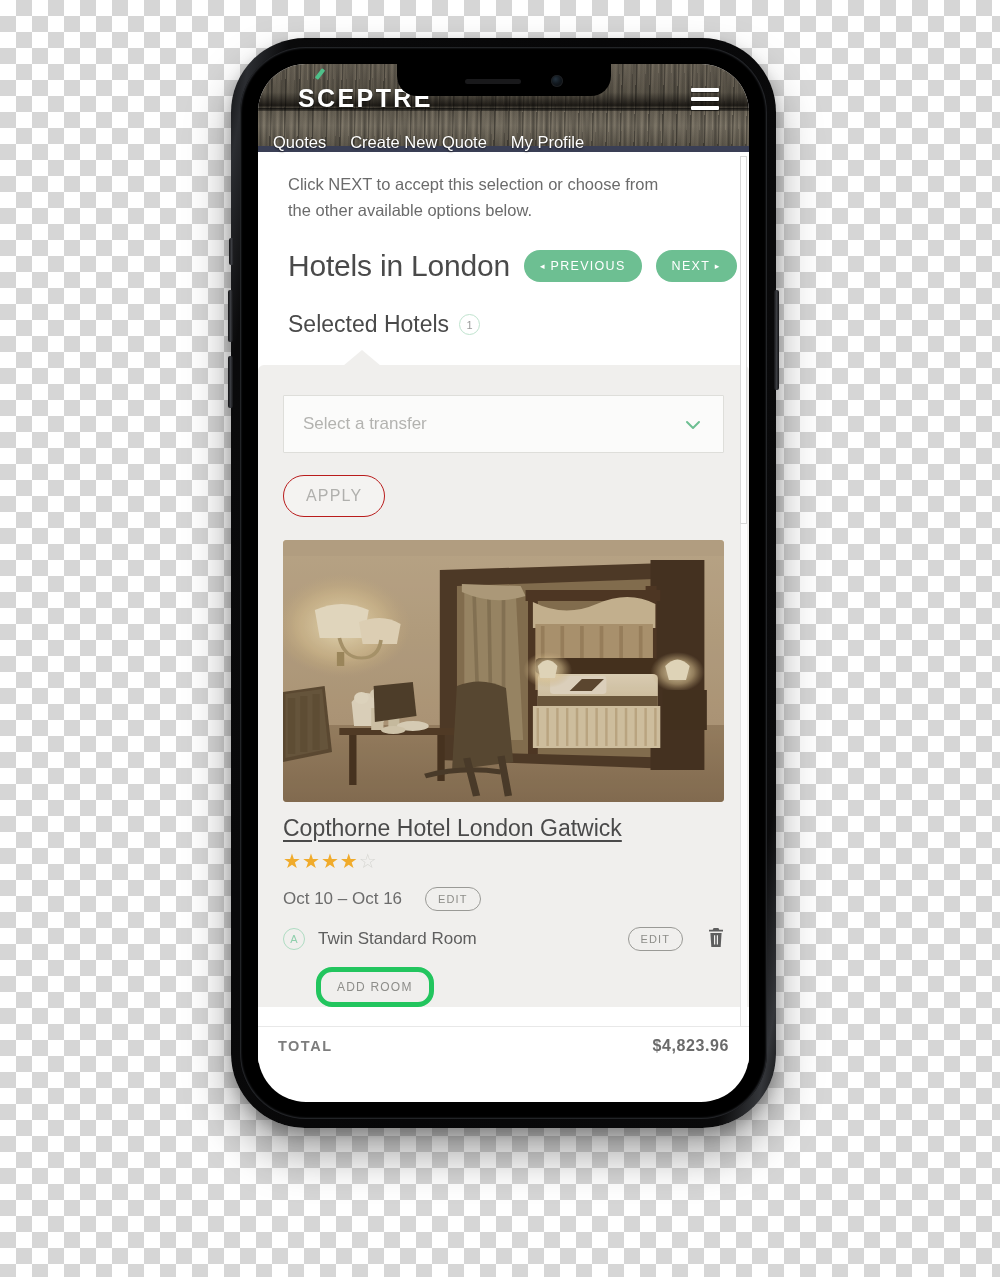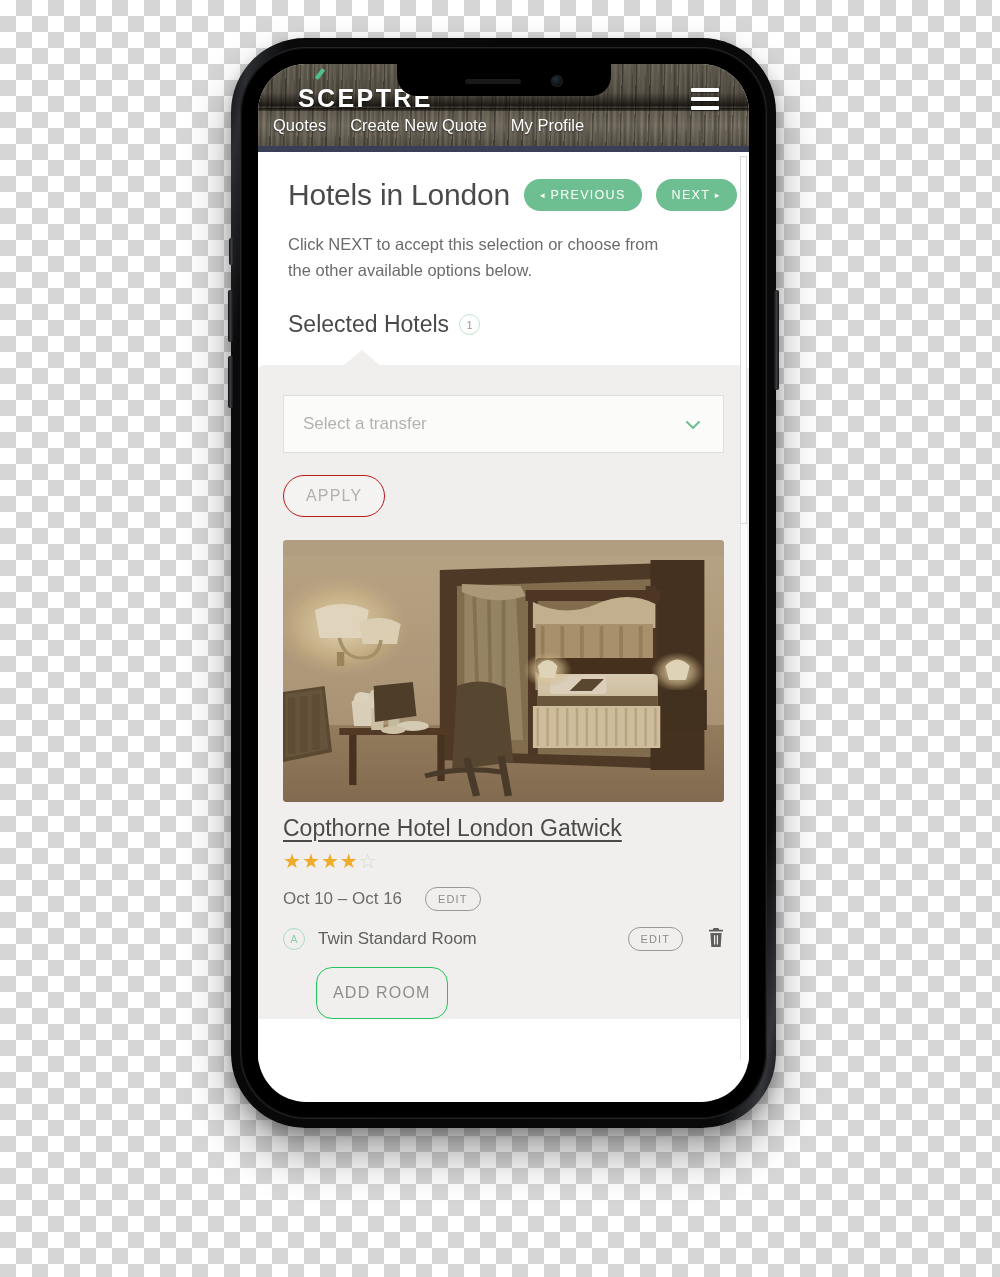--- a/index.html
+++ b/index.html
@@ -117,21 +117,21 @@
     width: 28px; height: 22px; z-index: 5;
     display: flex; flex-direction: column; justify-content: space-between;
   }
   #hamburger-button span {
     display:block; height: 4px; background: #fff; border-radius: 1px;
     box-shadow: 0 1px 1px rgba(0,0,0,0.5);
   }
 
   #nav-bar {
     position: absolute; left: 0; right: 0; bottom: 0;
-    height: 53px; display: flex; align-items: center;
+    height: 53px; display: flex; align-items: flex-end;
     padding-left: 15px; gap: 24px; z-index: 5;
   }
   .nav-item {
     color: #fff; font-size: 16.5px;
     text-shadow: 0 1px 2px rgba(0,0,0,0.6);
     white-space: nowrap;
   }
   #nav-underline {
     position: absolute; left: 0; right: 0; bottom: 0;
     height: 6px; background: #3a3f55;
@@ -281,24 +281,24 @@
     width: 22px; height: 22px; border-radius: 50%;
     border: 1.5px solid #aedcc2; color: #8fcfac;
     font-size: 11px; display:flex; align-items:center; justify-content:center;
     flex: 0 0 auto;
   }
   #room-name { font-size: 17px; color: #5e5e5e; flex: 1 1 auto; }
   #room-delete-icon { width: 16px; margin-left: 12px; }
 
   #add-room-row { margin-top: 16px; padding-left: 33px; }
   #add-room-button {
-    border: 1px solid #22c55e; border-radius: 16px;
+    border: 5px solid #22c55e; border-radius: 16px;
     background: transparent; color: #8d8d89;
-    font-size: 16px; letter-spacing: 1.2px;
-    padding: 16px 16px;
+    font-size: 12px; letter-spacing: 1.2px;
+    padding: 8px 16px;
     font-family: "Liberation Sans", sans-serif;
   }
 
   
   #total-bar {
     position: absolute; left: 0; right: 0; bottom: 0;
     height: 38px; background: #fff;
     border-top: 1px solid #e8e8e8;
     display: flex; align-items: center; justify-content: space-between;
     padding: 0 20px;
@@ -346,27 +346,27 @@
       <div id="nav-underline"></div>
     </div>
 
     <div id="app-body">
 
       <div id="scrollbar-track"></div>
       <div id="scrollbar-thumb"></div>
 
       <div id="scroll-content">
 
+        <div id="instructions">Click NEXT to accept this selection or choose from the other available options below.</div>
+
         <div id="title-row">
           <div id="page-title">Hotels in London</div>
           <button class="pill-green"><span class="pill-arrow">◂</span> <span>PREVIOUS</span></button>
           <button class="pill-green"><span>NEXT</span> <span class="pill-arrow">▸</span></button>
         </div>
-
-        <div id="instructions">Click NEXT to accept this selection or choose from the other available options below.</div>
 
         <div id="selected-hotels-row">
           <div id="selected-hotels-title">Selected Hotels</div>
           <div id="selected-hotels-count">1</div>
         </div>
 
         <div id="hotel-card-wrap">
           <div id="card-pointer"></div>
 
           <div id="hotel-card">
@@ -493,16 +493,20 @@
 
             <div id="add-room-row">
               <button id="add-room-button">ADD ROOM</button>
             </div>
 
           </div>
         </div>
 
       </div>
 
+      <div id="total-bar">
+        <span id="total-label">TOTAL</span>
+        <span id="total-value">$4,823.96</span>
+      </div>
 
     </div>
   </div>
 </div>
 
 </body></html>

